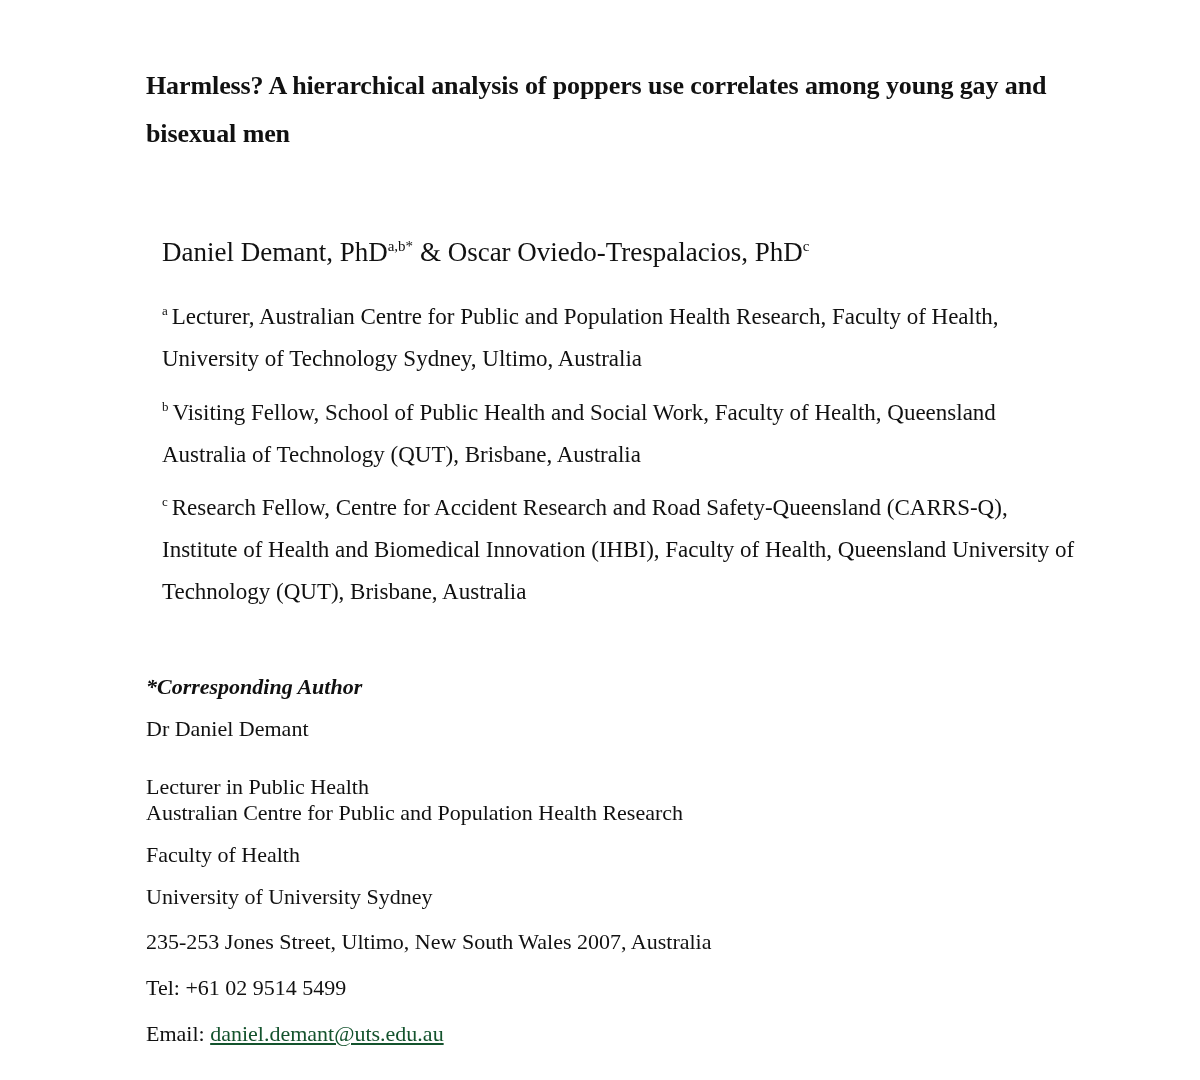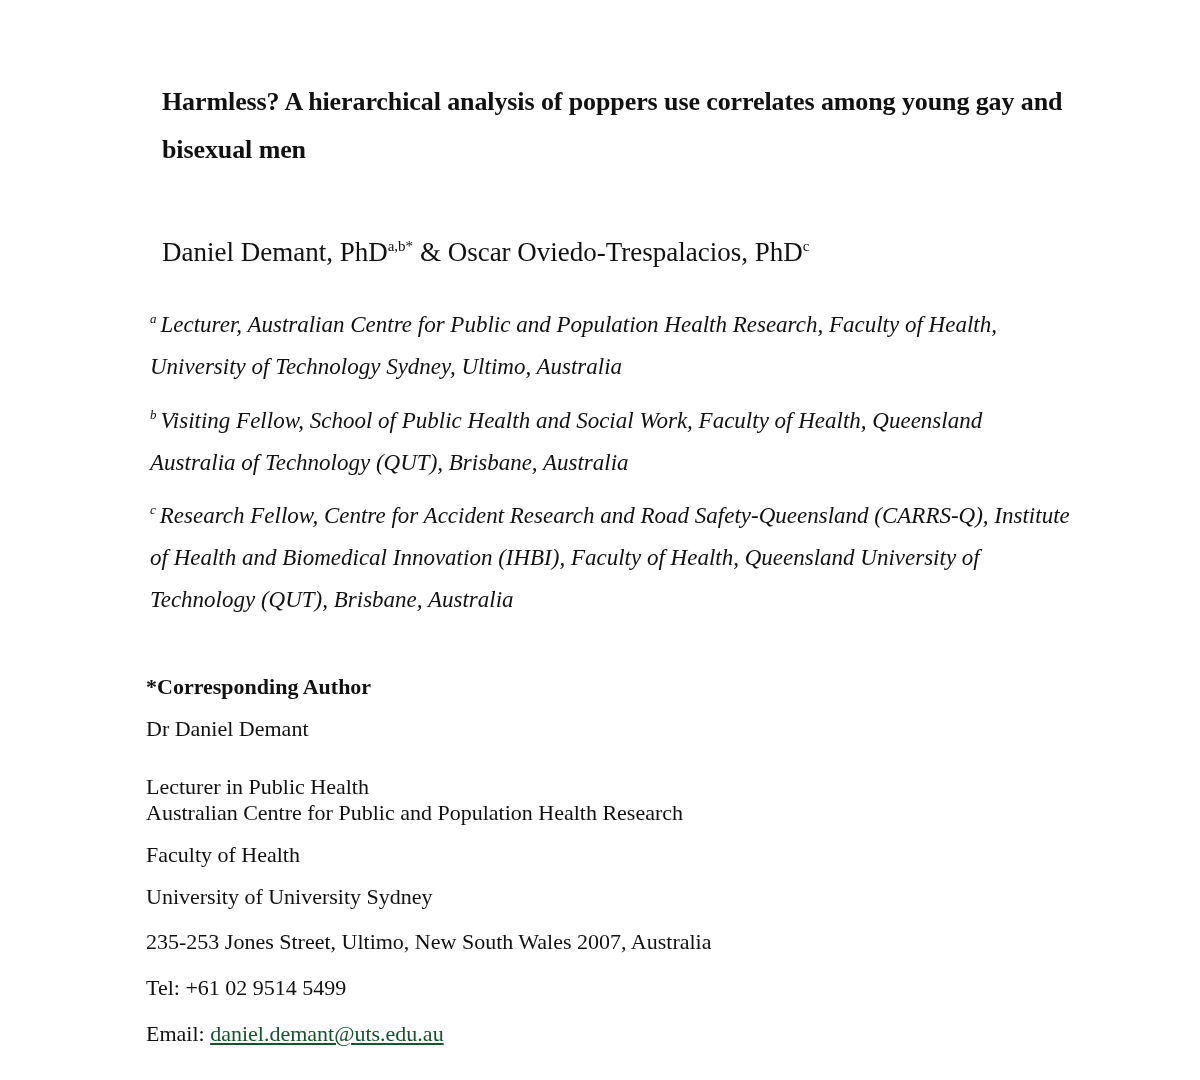--- a/index.html
+++ b/index.html
@@ -40,43 +40,42 @@
     white-space: nowrap;
     margin-top: 24px;
   }
   .authors sup {
     font-size: 15px;
     vertical-align: 10px;
     line-height: 0;
   }
   .affil {
     position: absolute;
-    left: 4px;
+    left: 16px;
     width: 920px;
-    font-style: italic;
     font-size: 23px;
     line-height: 42px;
-    margin-top: 8px;
   }
   .affil sup {
     font-size: 13px;
     vertical-align: 9px;
     line-height: 0;
     margin-right: 4px;
   }
   #affil-a { top: 296px; }
   #affil-b { top: 392px; }
   #affil-c { top: 487px; }
   .corr-heading {
     position: absolute;
     left: 0;
     top: 670px;
     font-weight: bold;
     font-size: 22px;
     line-height: 34px;
+    font-style: italic;
   }
   .corr-line {
     position: absolute;
     left: 0;
     font-size: 22px;
     line-height: 34px;
     white-space: nowrap;
   }
   #corr-0 { top: 712px; }
   #corr-1 { top: 754px; margin-top: 16px; }
@@ -90,21 +89,21 @@
     color: #14532d;
     text-decoration: underline;
     margin-top: 24px;
   }
 </style>
 </head>
 <body>
 
 <div class="page">
 
-  <h1 class="title" style="margin:16px;">Harmless? A hierarchical analysis of poppers use correlates among young gay and bisexual men</h1>
+  <h1 class="title" style="margin:0;">Harmless? A hierarchical analysis of poppers use correlates among young gay and bisexual men</h1>
 
   <div class="authors">
     <span>Daniel Demant, PhD</span><sup>a,b*</sup><span style="white-space:pre;"> &amp; </span><span>Oscar Oviedo-Trespalacios, PhD</span><sup>c</sup>
   </div>
 
   <div class="affil" id="affil-a">
     <sup>a</sup><span>Lecturer, Australian Centre for Public and Population Health Research, Faculty of Health, University of Technology Sydney, Ultimo, Australia</span>
   </div>
 
   <div class="affil" id="affil-b">

